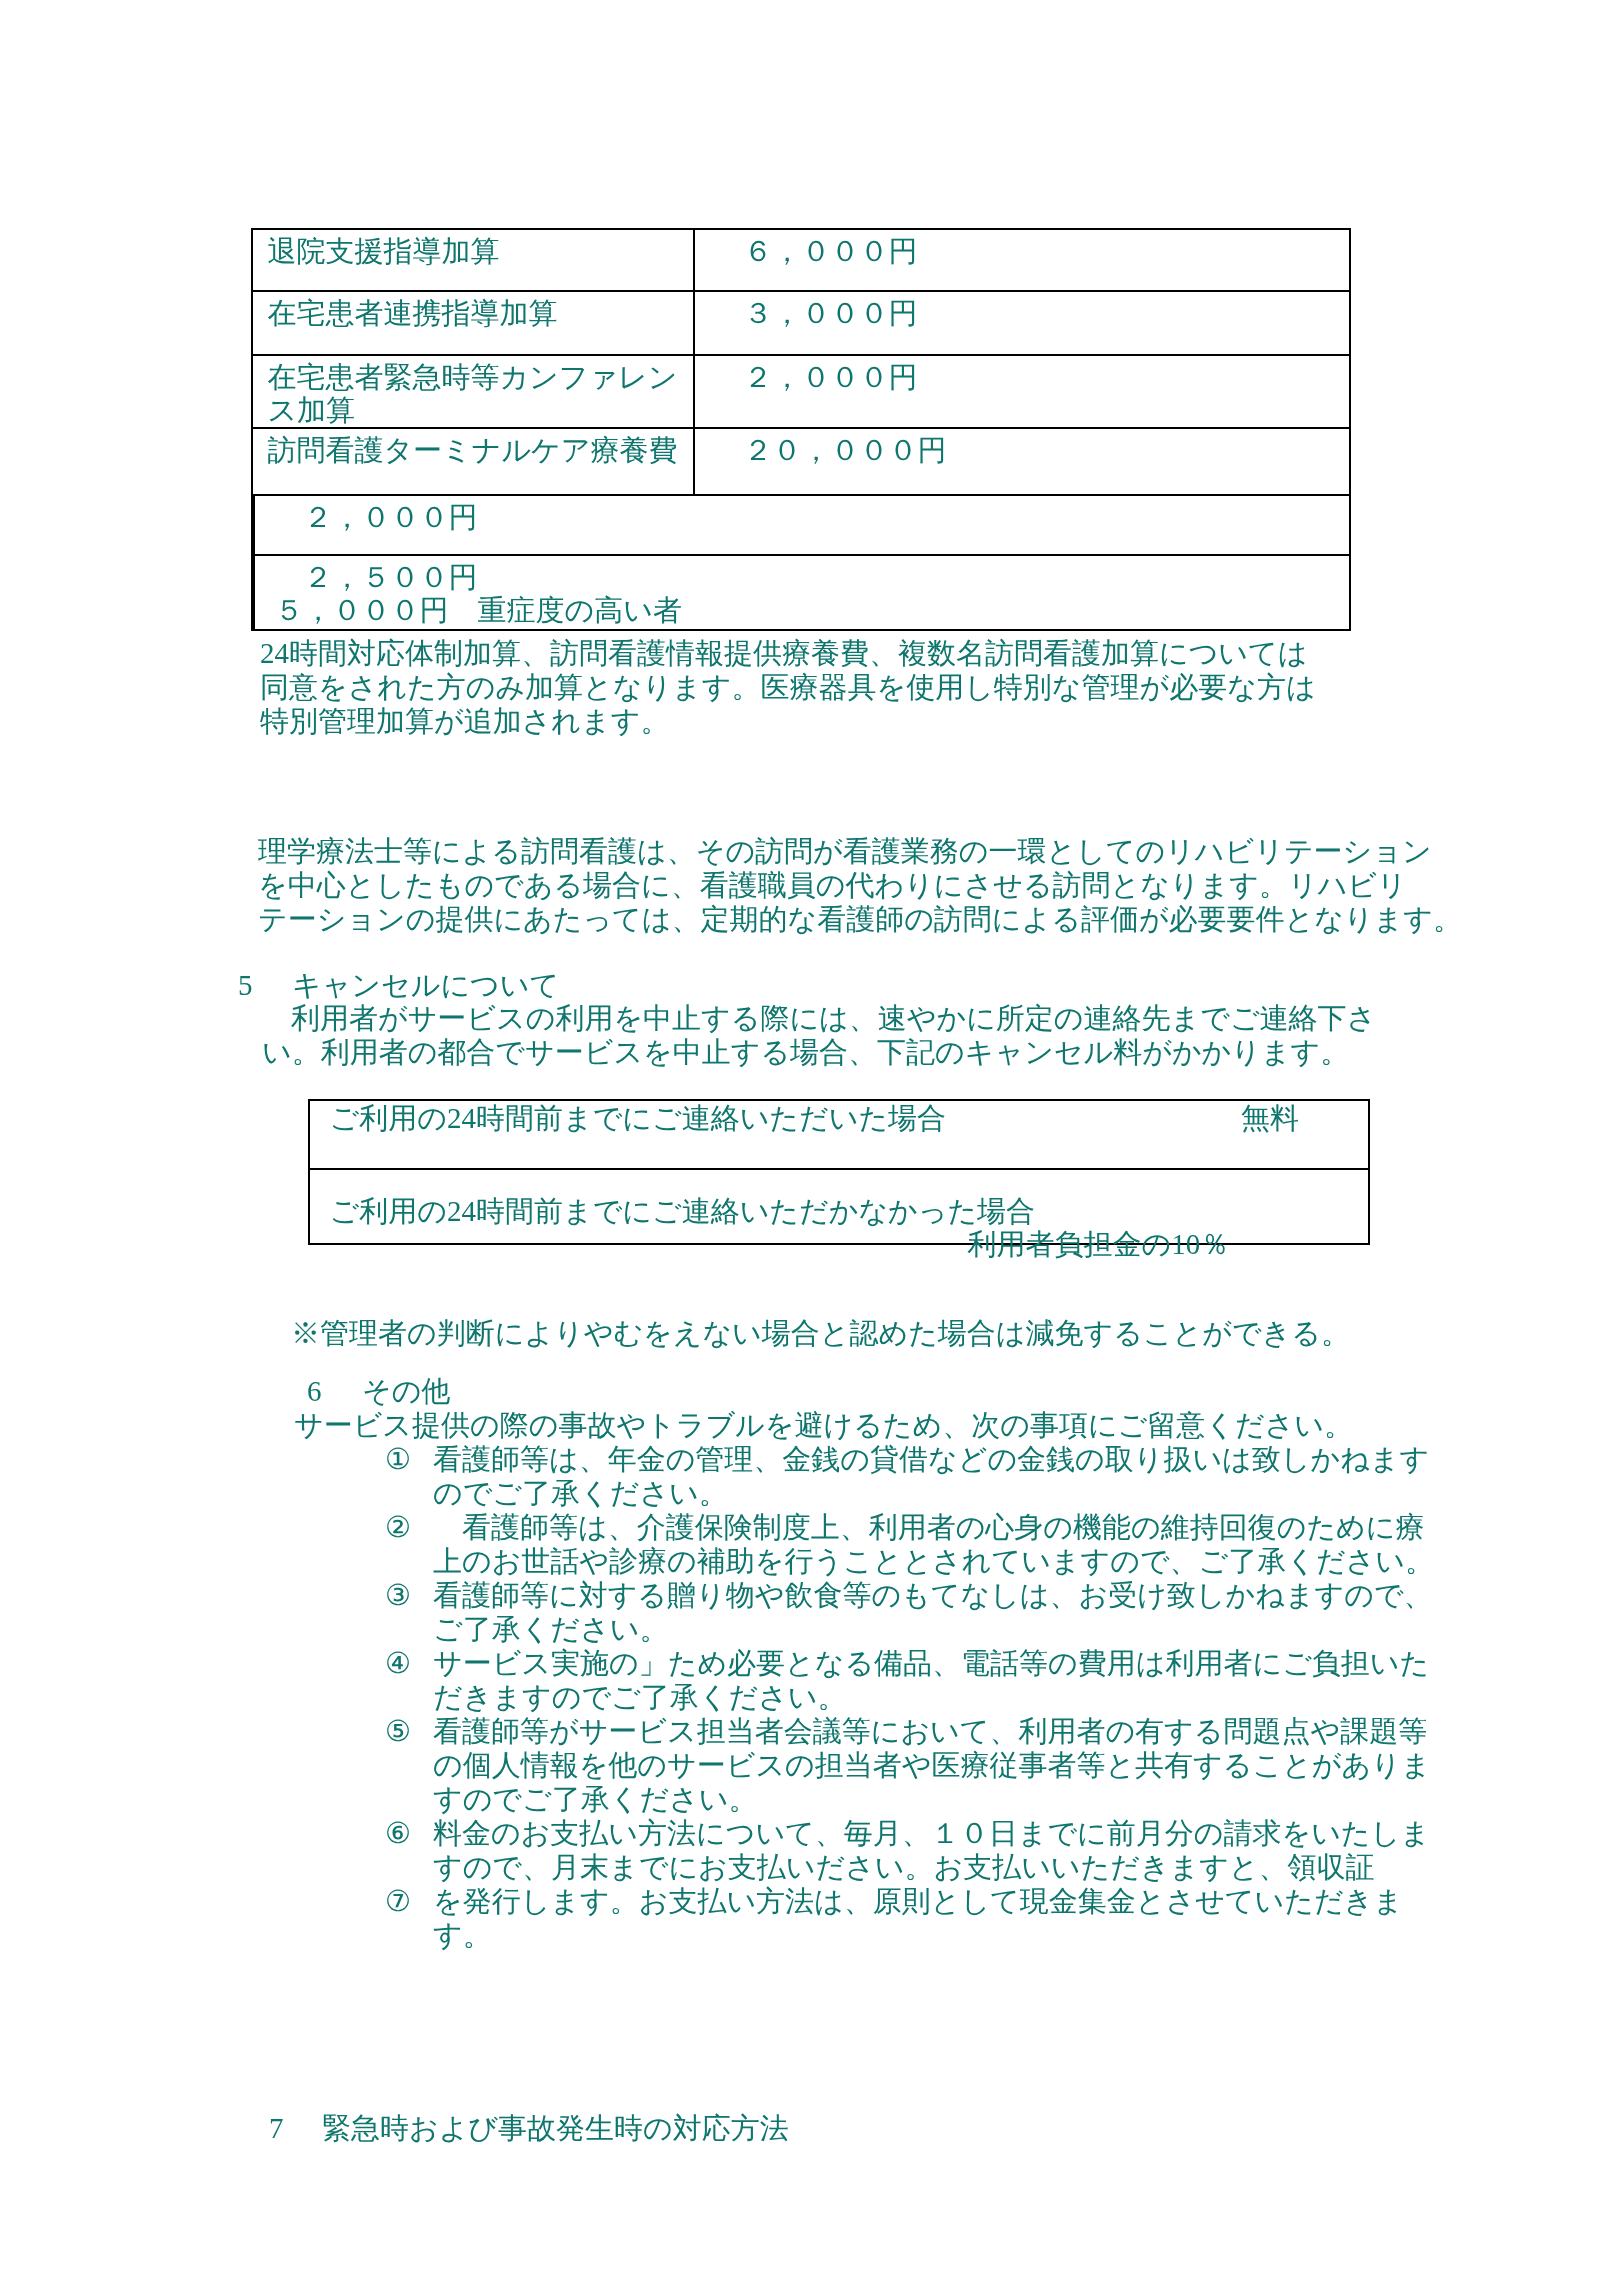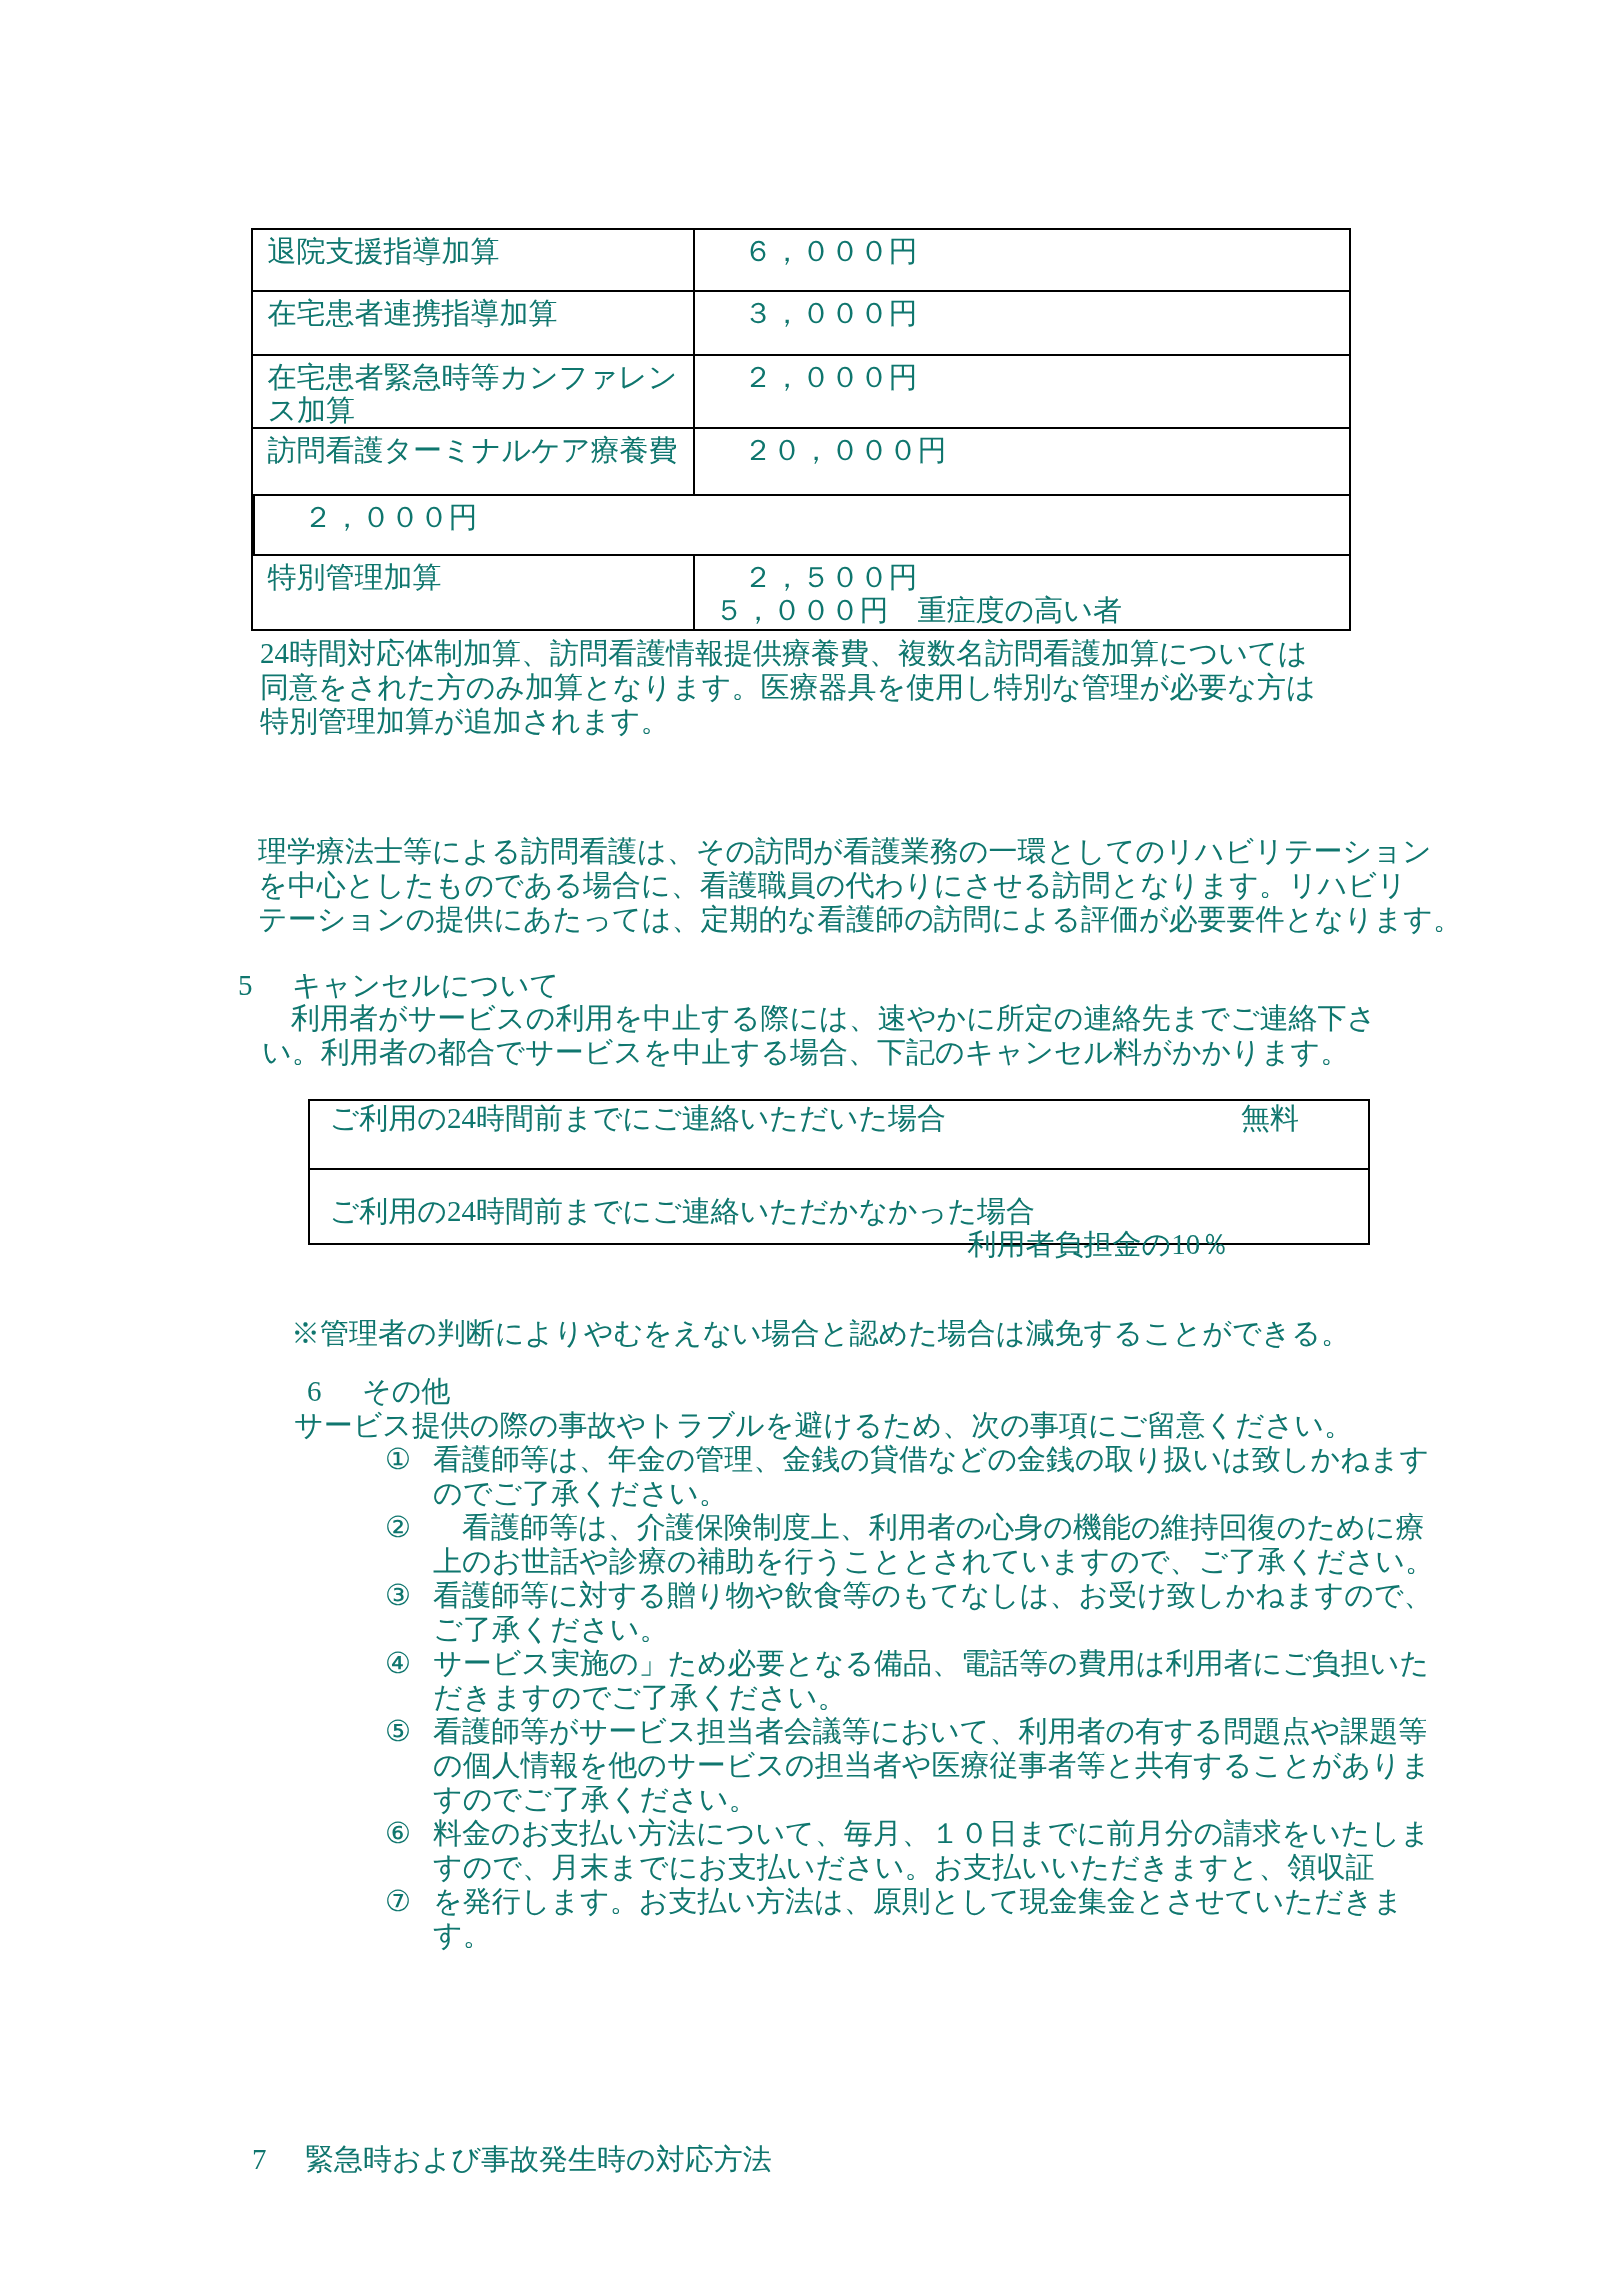--- a/index.html
+++ b/index.html
@@ -71,21 +71,21 @@
   
   .s6-head{left:266px;top:1374px;margin-left:41px;}
   .s6-head .sec-num{width:55px;}
   .s6-intro{left:294px;top:1408px;width:1145px;}
   .s6-list{left:385px;top:1442px;width:1073px;}
   .s6-item{display:flex;align-items:flex-start;}
   .s6-marker{width:48px;flex:none;}
   .s6-text{flex:1;white-space:pre-line;}
 
   
-  .s7-head{left:252px;top:2111px;margin-top:31px;}
+  .s7-head{left:269px;top:2111px;}
   .s7-head .sec-num{width:53px;}
 </style>
 </head>
 <body>
 
 <div class="page">
 
   <div class="abs fee-table">
     <div class="fee-row fr1">
       <div class="fee-label">退院支援指導加算</div>
@@ -101,21 +101,20 @@
       <div class="fee-amount">　２，０００円</div>
     </div>
     <div class="fee-row fr4">
       <div class="fee-label">訪問看護ターミナルケア療養費</div>
       <div class="fee-amount">　２０，０００円</div>
     </div>
     <div class="fee-row fr5">
       <div class="fee-amount">　２，０００円</div>
     </div>
     <div class="fee-row fr6">
-      <div class="fee-label">特別管理加算</div>
       <div class="fee-amount">　２，５００円
 ５，０００円　重症度の高い者</div>
     </div>
   </div>
 
   <div class="abs pre table-note">24時間対応体制加算、訪問看護情報提供療養費、複数名訪問看護加算については
 同意をされた方のみ加算となります。医療器具を使用し特別な管理が必要な方は
 特別管理加算が追加されます。</div>
 
   <div class="abs pre rehab-para">理学療法士等による訪問看護は、その訪問が看護業務の一環としてのリハビリテーション

